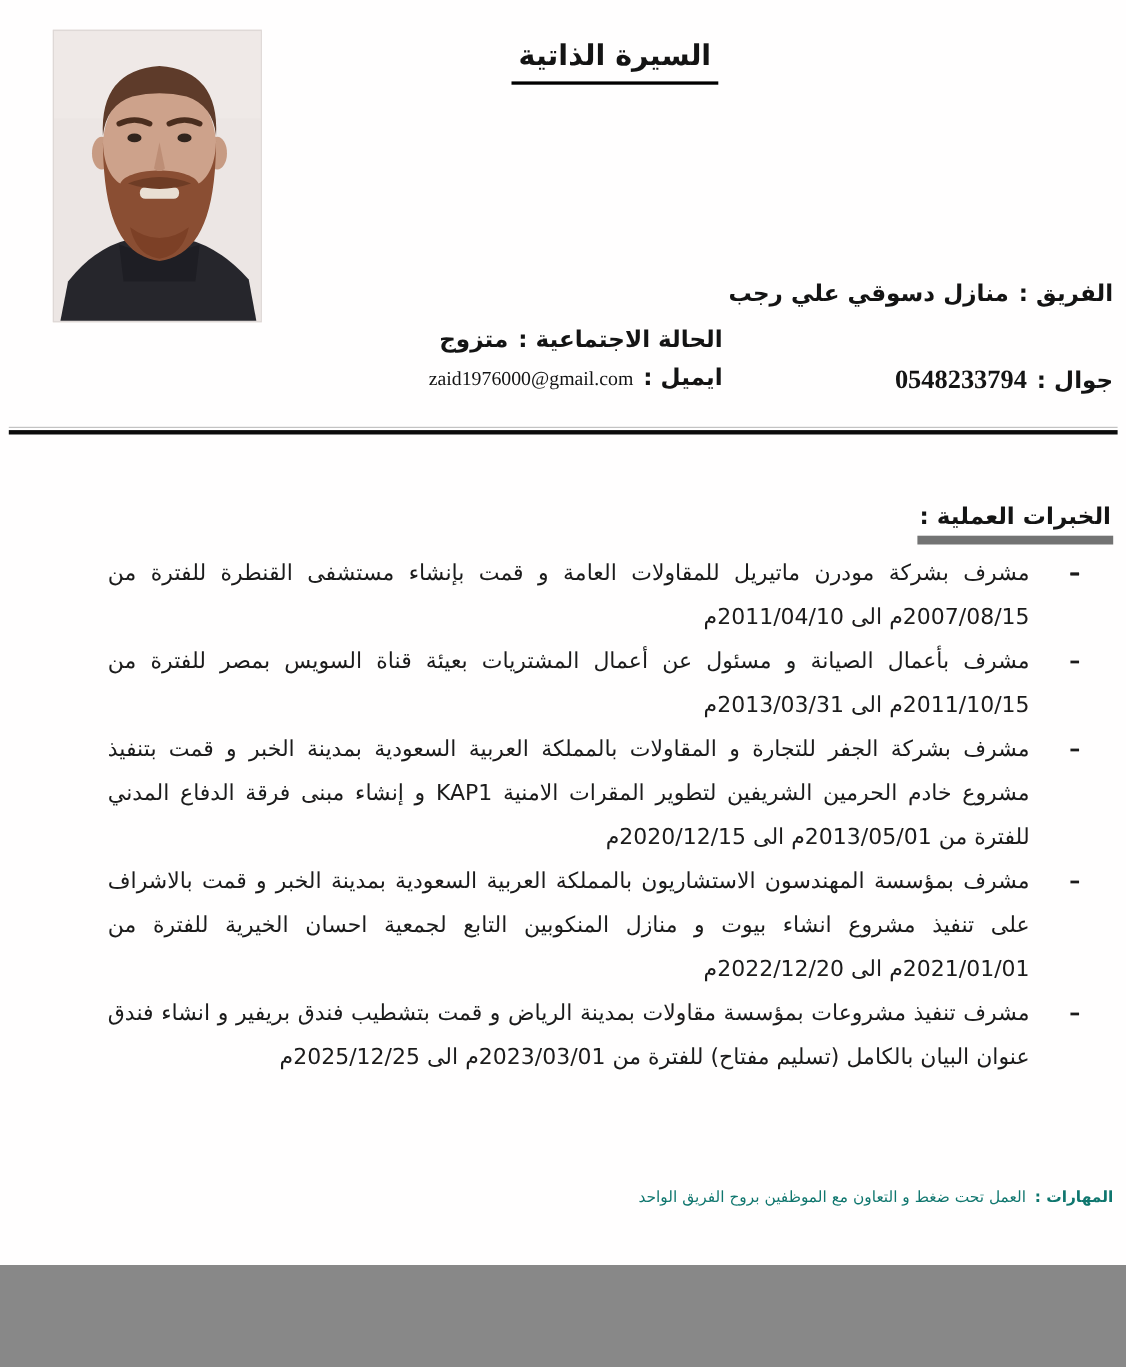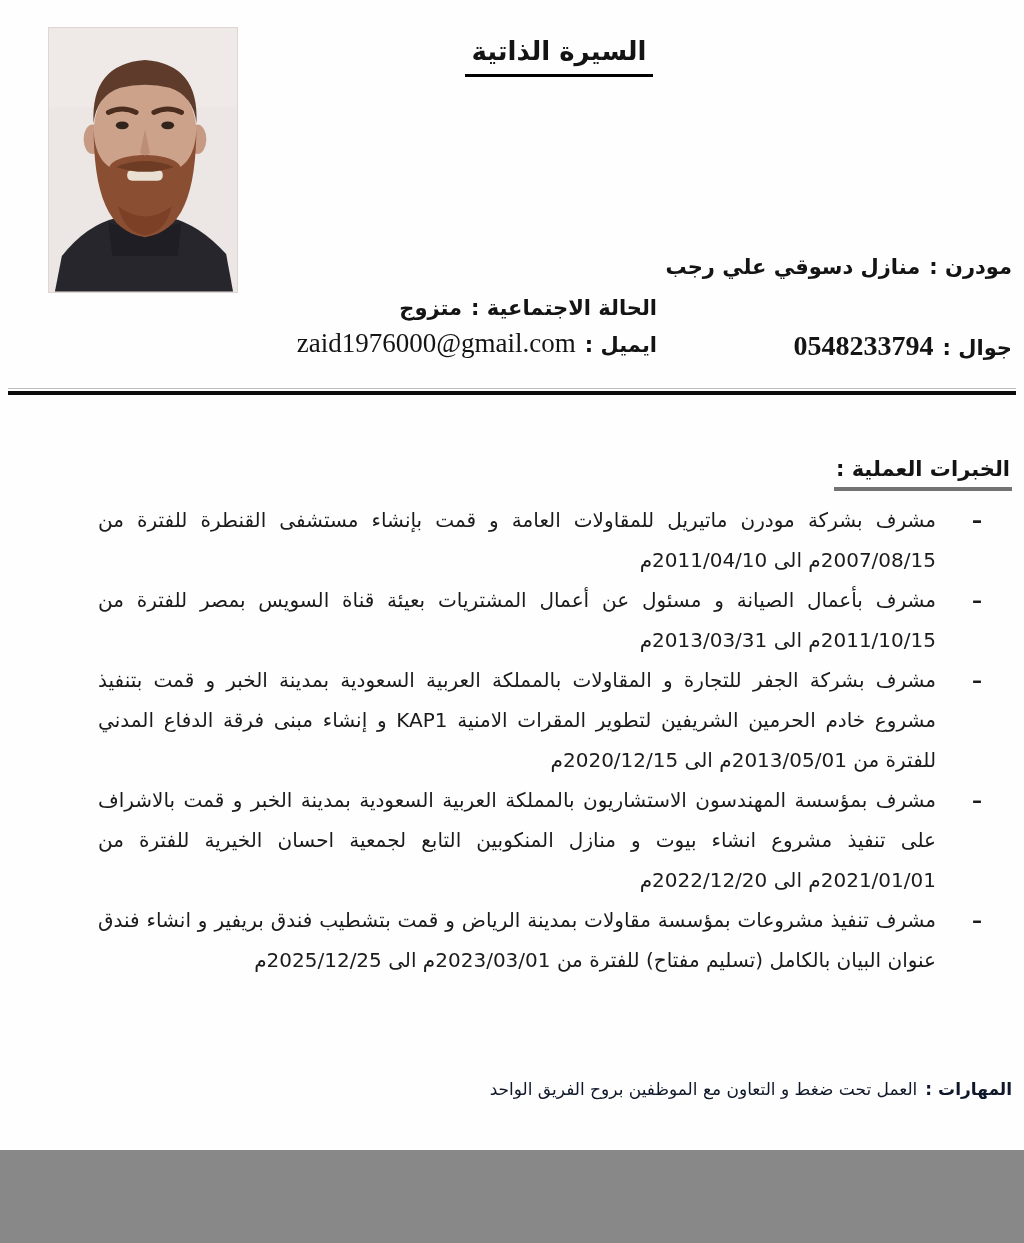--- a/index.html
+++ b/index.html
@@ -30,44 +30,44 @@
     direction:rtl;
   }
   
   .info-row{direction:rtl;white-space:nowrap;font-weight:bold;font-size:21px;line-height:30px;}
   .info-row .lbl{margin-inline-end:9px;}
   .row-name{right:12px;top:252px;}
   .row-qual{right:12px;top:293px;}
   .row-mobile{right:12px;top:331px;}
   .row-marital{right:367px;top:293px;}
   .row-email{right:367px;top:328px;}
-  .num{font-family:"Liberation Serif","DejaVu Serif",serif;font-size:28px;font-weight:bold;letter-spacing:.5px;}
-  .email{font-family:"Liberation Serif","DejaVu Serif",serif;font-size:27px;font-weight:normal;}
+  .num{font-family:"Liberation Serif","DejaVu Serif",serif;font-size:24px;font-weight:bold;letter-spacing:.5px;}
+  .email{font-family:"Liberation Serif","DejaVu Serif",serif;font-size:18px;font-weight:normal;}
   
   .divider-shadow{left:8px;right:8px;top:388px;height:1px;background:#bdbdbd;}
   .divider{left:8px;right:8px;top:391px;height:4px;background:#0c0c0c;}
   
   .exp-header-wrap{right:12px;top:457px;direction:rtl;}
   .exp-header{
     display:inline-block;font-weight:bold;font-size:21px;
-    border-bottom:4px solid #737373;padding:0 2px 6px 2px;
+    border-bottom:8px solid #737373;padding:0 2px 6px 2px;
   }
   .exp-list{left:98px;right:88px;top:500px;}
   .exp-item{
     position:relative;direction:rtl;
     font-size:20px;line-height:40px;
     text-align:justify;text-align-last:right;
     color:#1b1b1b;
   }
   .exp-item .dash{
     position:absolute;right:-46px;top:0;width:32px;
     text-align:center;font-weight:bold;
   }
   
-  .para{direction:rtl;white-space:nowrap;font-size:17px;line-height:30px;color:#0f172a;}
+  .para{direction:rtl;white-space:nowrap;font-size:14px;line-height:30px;color:#0f766e;}
   .para .plbl{font-weight:bold;margin-inline-end:8px;}
   .row-skills{right:12px;top:1074px;}
   .row-lang1{right:12px;top:1156px;}
   .row-lang2{right:92px;top:1200px;margin-left:20px;}
 </style>
 </head>
 <body>
 
 <div class="page">
 
@@ -103,21 +103,21 @@
 
       <path d="M68 140 Q97 128 126 140 Q97 150 68 140 Z" fill="#6e3c25"></path>
     </svg>
   </div>
 
   <div class="abs title-wrap">
     <span class="title">السيرة الذاتية</span>
   </div>
 
   <div class="abs info-row row-name">
-    <span class="lbl">مودرن :</span><span class="val">منازل دسوقي علي رجب</span>
+    <span class="lbl">الفريق :</span><span class="val">منازل دسوقي علي رجب</span>
   </div>
   <div class="abs info-row row-mobile">
     <span class="lbl">جوال :</span><span class="num">0548233794</span>
   </div>
   <div class="abs info-row row-marital">
     <span class="lbl">الحالة الاجتماعية :</span><span class="val">متزوج</span>
   </div>
   <div class="abs info-row row-email">
     <span class="lbl">ايميل :</span><span class="email">zaid1976000@gmail.com</span>
   </div>

